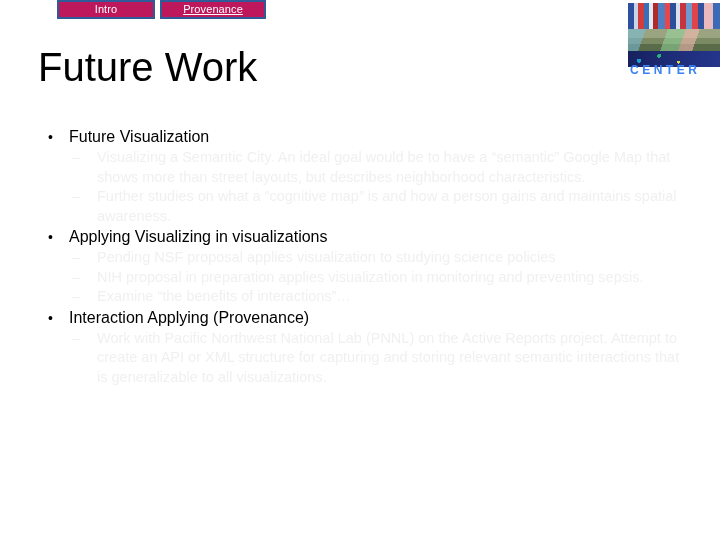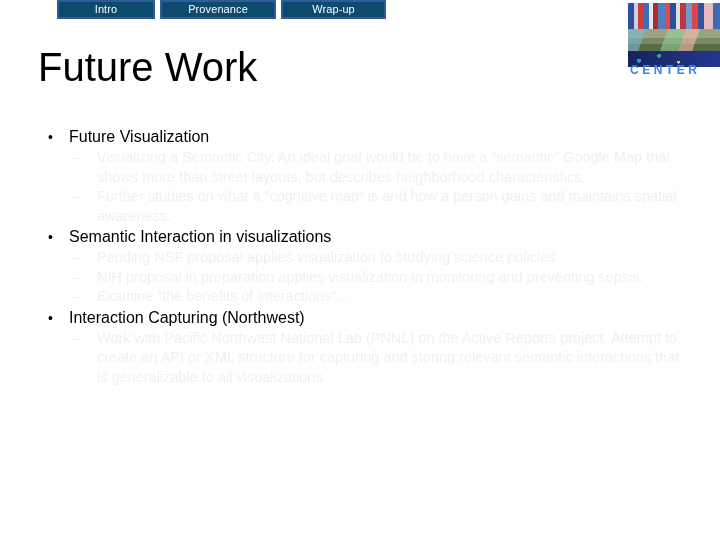--- a/index.html
+++ b/index.html
@@ -22,37 +22,37 @@
     left: 0;
     top: 0;
     width: 720px;
     height: 23px;
     display: flex;
     align-items: flex-start;
   }
   .nav-tab {
     height: 19px;
     box-sizing: border-box;
-    background: #0c4a6e;
+    background: #be185d;
     border: 2px solid #2f5c98;
     color: #ffffff;
     font-size: 11px;
     line-height: 15px;
     text-align: center;
     white-space: nowrap;
     letter-spacing: 0.1px;
     margin-right: 5px;
     padding: 0 2px;
     font-family: "Liberation Sans", sans-serif;
   }
   .nav-tab:first-child { margin-left: 57px; }
   .nav-tab.w-intro      { width: 98px; }
   .nav-tab.w-urbanvis   { width: 108px; }
   .nav-tab.w-analytics  { width: 103px; }
-  .nav-tab.w-provenance { width: 116px; }
+  .nav-tab.w-provenance { width: 106px; text-decoration: underline; }
   .nav-tab.w-wrapup     { width: 105px; }
 
   
   #logo {
     position: absolute;
     left: 628px;
     top: 3px;
     width: 92px;
     height: 76px;
     overflow: hidden;
@@ -182,21 +182,20 @@
     line-height: 19.5px;
   }
   .bullet-l2 .text { flex: 1 1 auto; }
 </style>
 </head>
 <body>
 
 <div id="nav-bar">
     <div class="nav-tab w-intro">Intro</div>
     <div class="nav-tab w-provenance">Provenance</div>
-    <div class="nav-tab w-wrapup">Wrap-up</div>
   </div>
 
 <div id="logo">
   <div class="logo-band band-top"></div>
   <div class="logo-band band-mid"></div>
   <div class="logo-band band-bottom"></div>
   <div class="logo-center">CENTER</div>
 </div>
 
 <div id="slide-title">Future Work</div>
@@ -209,35 +208,35 @@
     <div class="bullet-l2">
       <span class="marker">–</span>
       <span class="text">Visualizing a Semantic City.  An ideal goal would be to have a “semantic” Google Map that shows more than street layouts, but describes neighborhood characteristics.</span>
     </div>
     <div class="bullet-l2">
       <span class="marker">–</span>
       <span class="text">Further studies on what a “cognitive map” is and how a person gains and maintains spatial awareness.</span>
     </div>
     <div class="bullet-l1">
       <span class="marker">•</span>
-      <span class="text">Semantic Interaction in visualizations</span>
+      <span class="text">Applying Visualizing in visualizations</span>
     </div>
     <div class="bullet-l2">
       <span class="marker">–</span>
       <span class="text">Pending NSF proposal applies visualization to studying science policies</span>
     </div>
     <div class="bullet-l2">
       <span class="marker">–</span>
       <span class="text">NIH proposal in preparation applies visualization in monitoring and preventing sepsis.</span>
     </div>
     <div class="bullet-l2">
       <span class="marker">–</span>
       <span class="text">Examine “the benefits of interactions”…</span>
     </div>
     <div class="bullet-l1">
       <span class="marker">•</span>
-      <span class="text">Interaction Capturing (Northwest)</span>
+      <span class="text">Interaction Applying (Provenance)</span>
     </div>
     <div class="bullet-l2">
       <span class="marker">–</span>
       <span class="text">Work with Pacific Northwest National Lab (PNNL) on the Active Reports project.  Attempt to create an API or XML structure for capturing and storing relevant semantic interactions that is generalizable to all visualizations.</span>
     </div>
   </div>
 
 </body></html>

